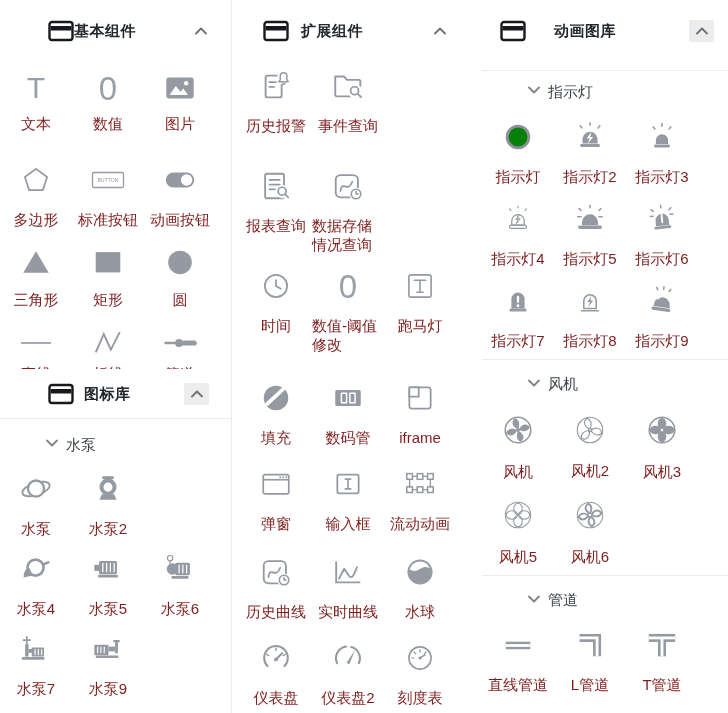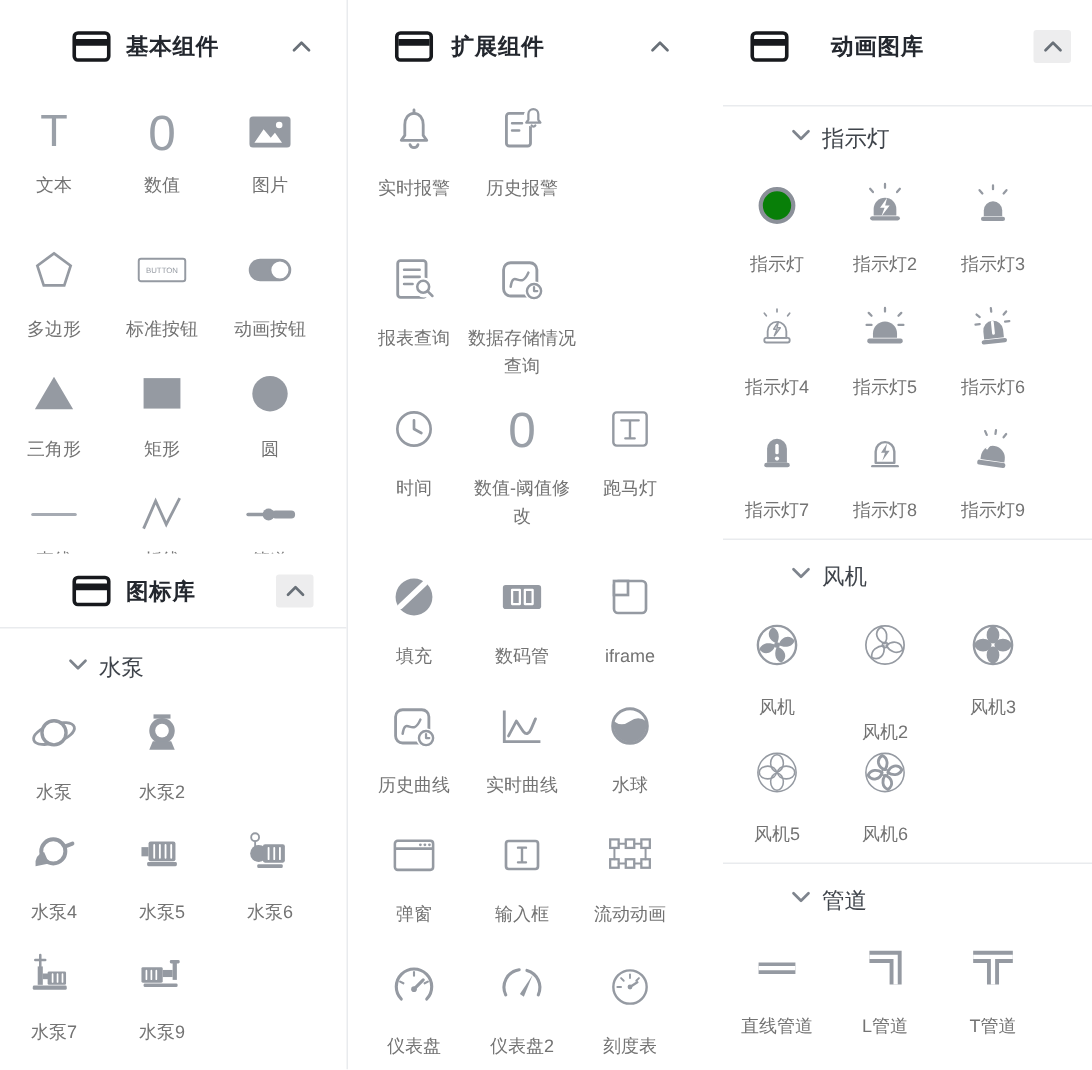--- a/index.html
+++ b/index.html
@@ -18,21 +18,21 @@
   .chev.boxed{width:25px;height:22px;background:#ededee;border-radius:2px}
   .bb{border-bottom:1px solid #e9ebee}
   .bt{border-top:1px solid #e9ebee}
 
   .ghead{display:flex;align-items:center;height:42px;padding-left:44px;cursor:pointer}
   .gname{font-size:15px;color:#3f444b;font-weight:500;margin-left:6px}
 
   .row{display:grid;grid-template-columns:repeat(3,72px);justify-items:center}
   .cell{display:flex;flex-direction:column;align-items:center;width:72px;cursor:pointer}
   .ic{display:flex;align-items:center;justify-content:center}
-  .lbl{font-size:12px;line-height:19px;color:#737373;text-align:center;margin-top:6px}
+  .lbl{font-size:15px;line-height:19px;color:#7f1d1d;margin-top:6px}
   #p2 .lbl{margin-top:10px}
   .clip{height:5px;overflow:hidden;margin-top:4px}
   .clip .lbl{margin-top:0}
 
   .glyph{font-size:30px;color:#9aa0a8;line-height:1;font-weight:400}
   .glyph.num{font-size:33px}
 
   .ic svg *{stroke:#959aa2;fill:none;stroke-width:2;stroke-linecap:round;stroke-linejoin:round}
   .ic svg .f{fill:#959aa2;stroke:none}
   .ic svg .w{stroke:#fff}
@@ -50,21 +50,21 @@
 <body>
 
 <div class="panel" id="p1">
   <div class="phead" style="padding:0 22px 0 48px">
     <span class="ic cardic">
       <svg width="26" height="22" viewBox="0 0 26 22">
           <rect class="ol" x="1.5" y="2" width="23" height="18" rx="2.5"></rect>
           <rect class="bar" x="2.6" y="6" width="20.8" height="4.5"></rect>
         </svg>
     </span>
-    <span class="ptitle" style="margin-left:10px">基本组件</span>
+    <span class="ptitle" style="">基本组件</span>
     <span class="chev">
         <svg width="16" height="16" viewBox="0 0 16 16">
           <path class="ck" d="M3,10.5 L8,5.5 L13,10.5"></path>
         </svg>
       </span>
   </div>
 
   <div class="row" style="height:94px">
     <div class="cell">
       <div class="ic" style="height:52px">
@@ -306,39 +306,40 @@
         <svg width="16" height="16" viewBox="0 0 16 16">
           <path class="ck" d="M3,10.5 L8,5.5 L13,10.5"></path>
         </svg>
       </span>
   </div>
 
   <div class="row" style="height:100px;padding-top:4px">
     <div class="cell">
       <div class="ic" style="height:40px">
         <svg width="34" height="34" viewBox="0 0 36 36">
-            <path d="M27,26 H9 l2.5,-3.5 V15 c0,-4.5 2.5,-8 6.5,-8 s6.5,3.5 6.5,8 v7.5 Z"></path>
-            <path d="M15.2,29 a2.9,2.9 0 0 0 5.6,0"></path>
-            <path d="M18,7 V4.5"></path>
-          </svg>
-      </div>
-      <div class="lbl">实时报警</div>
-    </div>
-    <div class="cell">
-      <div class="ic" style="height:40px">
-        <svg width="34" height="34" viewBox="0 0 36 36">
             <rect x="7" y="7" width="17" height="23" rx="2"></rect>
             <path d="M11,14 h7 M11,19 h5" style="stroke-width:1.8"></path>
             <circle class="wf" cx="26" cy="9.5" r="7"></circle>
             <path d="M31,13.5 h-10 l1.5,-2 v-4 a3.5,3.5 0 0 1 7,0 v4 Z" style="stroke-width:1.6"></path>
             <path d="M24.8,15.5 a1.5,1.5 0 0 0 2.6,0" style="stroke-width:1.6"></path>
           </svg>
       </div>
       <div class="lbl">历史报警</div>
     </div>
+    <div class="cell">
+      <div class="ic" style="height:40px">
+        <svg width="34" height="34" viewBox="0 0 36 36">
+            <path d="M4.5,8 h9.5 l3,3.5 h12.5 a1.5,1.5 0 0 1 1.5,1.5 v14 a2,2 0 0 1 -2,2 h-22.5 a2,2 0 0 1 -2,-2 Z"></path>
+            <circle class="wf" cx="25.5" cy="23.5" r="7.5"></circle>
+            <circle cx="25" cy="23" r="4.2" style="stroke-width:1.8"></circle>
+            <path d="M28.2,26.2 l3.6,3.6" style="stroke-width:1.8"></path>
+          </svg>
+      </div>
+      <div class="lbl">事件查询</div>
+    </div>
   </div>
 
   <div class="row" style="height:100px">
     <div class="cell">
       <div class="ic" style="height:40px">
         <svg width="34" height="34" viewBox="0 0 36 36">
             <rect x="6.5" y="5" width="20" height="26" rx="2"></rect>
             <path d="M11,11.5 h11 M11,16.5 h11 M11,21.5 h6" style="stroke-width:1.8"></path>
             <circle class="wf" cx="25" cy="24" r="7"></circle>
             <circle cx="24.5" cy="23.5" r="4.2" style="stroke-width:1.8"></circle>
@@ -409,53 +410,20 @@
       <div class="lbl">数码管</div>
     </div>
     <div class="cell">
       <div class="ic" style="height:40px">
         <svg width="32" height="32" viewBox="0 0 36 36">
             <rect class="sq" x="6" y="6" width="24" height="24" rx="3"></rect>
             <rect class="sq" x="6" y="6" width="10.5" height="10.5" style="fill:#fff"></rect>
           </svg>
       </div>
       <div class="lbl">iframe</div>
-    </div>
-  </div>
-
-  <div class="row" style="height:86px">
-    <div class="cell">
-      <div class="ic" style="height:40px">
-        <svg width="34" height="34" viewBox="0 0 36 36">
-            <rect x="5" y="6.5" width="23.5" height="23.5" rx="5"></rect>
-            <path d="M10,23.5 C12,10.5 17,26.5 22.5,13.5" style="stroke-width:1.8"></path>
-            <circle class="wf" cx="26.5" cy="26.5" r="7"></circle>
-            <circle cx="26.5" cy="26.5" r="5" style="stroke-width:1.7"></circle>
-            <path d="M26.5,23.8 v2.7 h2.3" style="stroke-width:1.6"></path>
-          </svg>
-      </div>
-      <div class="lbl">历史曲线</div>
-    </div>
-    <div class="cell">
-      <div class="ic" style="height:40px">
-        <svg width="34" height="34" viewBox="0 0 36 36">
-            <path class="sq" d="M5.5,7 V29 H31"></path>
-            <path d="M8.5,25 L14,14.5 l5,7.5 c2,2.5 4,1.5 5.5,-2 l3,-7"></path>
-          </svg>
-      </div>
-      <div class="lbl">实时曲线</div>
-    </div>
-    <div class="cell">
-      <div class="ic" style="height:40px">
-        <svg width="32" height="32" viewBox="0 0 36 36">
-            <circle cx="18" cy="18" r="13" style="stroke-width:2.2"></circle>
-            <path class="f" d="M5.8,14.5 q6,4.5 12.2,0 t12.2,0 v3.5 a12.2,12.2 0 0 1 -24.4,0 Z"></path>
-          </svg>
-      </div>
-      <div class="lbl">水球</div>
     </div>
   </div>
 
   <div class="row" style="height:88px">
     <div class="cell">
       <div class="ic" style="height:40px">
         <svg width="34" height="34" viewBox="0 0 36 36">
             <rect class="sq" x="4.5" y="8" width="27" height="20.5" rx="2" style="stroke-width:1.8"></rect>
             <path class="sq" d="M4.5,13.5 h27" style="stroke-width:1.8"></path>
             <circle class="f" cx="22.5" cy="10.8" r="1"></circle>
@@ -480,20 +448,53 @@
             <rect class="sq" x="4" y="7" width="6" height="6" style="stroke-width:1.6"></rect>
             <rect class="sq" x="15" y="7" width="6" height="6" style="stroke-width:1.6"></rect>
             <rect class="sq" x="26" y="7" width="6" height="6" style="stroke-width:1.6"></rect>
             <rect class="sq" x="4" y="21" width="6" height="6" style="stroke-width:1.6"></rect>
             <rect class="sq" x="15" y="21" width="6" height="6" style="stroke-width:1.6"></rect>
             <rect class="sq" x="26" y="21" width="6" height="6" style="stroke-width:1.6"></rect>
             <path d="M10,10 h5 M21,10 h5 M10,24 h5 M21,24 h5 M7,13 v8 M29,13 v8" style="stroke-width:1.4"></path>
           </svg>
       </div>
       <div class="lbl">流动动画</div>
+    </div>
+  </div>
+
+  <div class="row" style="height:86px">
+    <div class="cell">
+      <div class="ic" style="height:40px">
+        <svg width="34" height="34" viewBox="0 0 36 36">
+            <rect x="5" y="6.5" width="23.5" height="23.5" rx="5"></rect>
+            <path d="M10,23.5 C12,10.5 17,26.5 22.5,13.5" style="stroke-width:1.8"></path>
+            <circle class="wf" cx="26.5" cy="26.5" r="7"></circle>
+            <circle cx="26.5" cy="26.5" r="5" style="stroke-width:1.7"></circle>
+            <path d="M26.5,23.8 v2.7 h2.3" style="stroke-width:1.6"></path>
+          </svg>
+      </div>
+      <div class="lbl">历史曲线</div>
+    </div>
+    <div class="cell">
+      <div class="ic" style="height:40px">
+        <svg width="34" height="34" viewBox="0 0 36 36">
+            <path class="sq" d="M5.5,7 V29 H31"></path>
+            <path d="M8.5,25 L14,14.5 l5,7.5 c2,2.5 4,1.5 5.5,-2 l3,-7"></path>
+          </svg>
+      </div>
+      <div class="lbl">实时曲线</div>
+    </div>
+    <div class="cell">
+      <div class="ic" style="height:40px">
+        <svg width="32" height="32" viewBox="0 0 36 36">
+            <circle cx="18" cy="18" r="13" style="stroke-width:2.2"></circle>
+            <path class="f" d="M5.8,14.5 q6,4.5 12.2,0 t12.2,0 v3.5 a12.2,12.2 0 0 1 -24.4,0 Z"></path>
+          </svg>
+      </div>
+      <div class="lbl">水球</div>
     </div>
   </div>
 
   <div class="row" style="height:90px">
     <div class="cell">
       <div class="ic" style="height:40px">
         <svg width="34" height="34" viewBox="0 0 36 36">
             <path d="M9,26.5 A12.5,12.5 0 1 1 27,26.5" style="stroke-width:2.2"></path>
             <path d="M18,19.5 L24.5,13" style="stroke-width:2.2"></path>
             <circle class="f" cx="18" cy="19.5" r="2"></circle>
@@ -679,21 +680,21 @@
     <div class="cell">
       <div class="ic" style="height:50px">
         <svg width="34" height="34" viewBox="0 0 36 36">
             <circle cx="18" cy="18" r="13.5" style="stroke-width:1.2"></circle>
             <path d="M18,17 C12,15 10,9 15,5.5 C20,7.5 20,13 18,17 Z" style="stroke-width:1.2"></path>
             <path d="M18,17 C12,15 10,9 15,5.5 C20,7.5 20,13 18,17 Z" transform="rotate(120 18 18)" style="stroke-width:1.2"></path>
             <path d="M18,17 C12,15 10,9 15,5.5 C20,7.5 20,13 18,17 Z" transform="rotate(240 18 18)" style="stroke-width:1.2"></path>
             <circle cx="18" cy="18" r="1.8" style="stroke-width:1.2"></circle>
           </svg>
       </div>
-      <div class="lbl" style="margin-top:24px">风机2</div>
+      <div class="lbl" style="margin-top:6px">风机2</div>
     </div>
     <div class="cell">
       <div class="ic" style="height:50px">
         <svg width="34" height="34" viewBox="0 0 36 36">
             <circle cx="18" cy="18" r="13.5" style="stroke-width:1.7"></circle>
             <ellipse class="f" cx="18" cy="11" rx="4.5" ry="6"></ellipse>
             <ellipse class="f" cx="18" cy="11" rx="4.5" ry="6" transform="rotate(90 18 18)"></ellipse>
             <ellipse class="f" cx="18" cy="11" rx="4.5" ry="6" transform="rotate(180 18 18)"></ellipse>
             <ellipse class="f" cx="18" cy="11" rx="4.5" ry="6" transform="rotate(270 18 18)"></ellipse>
           </svg>

